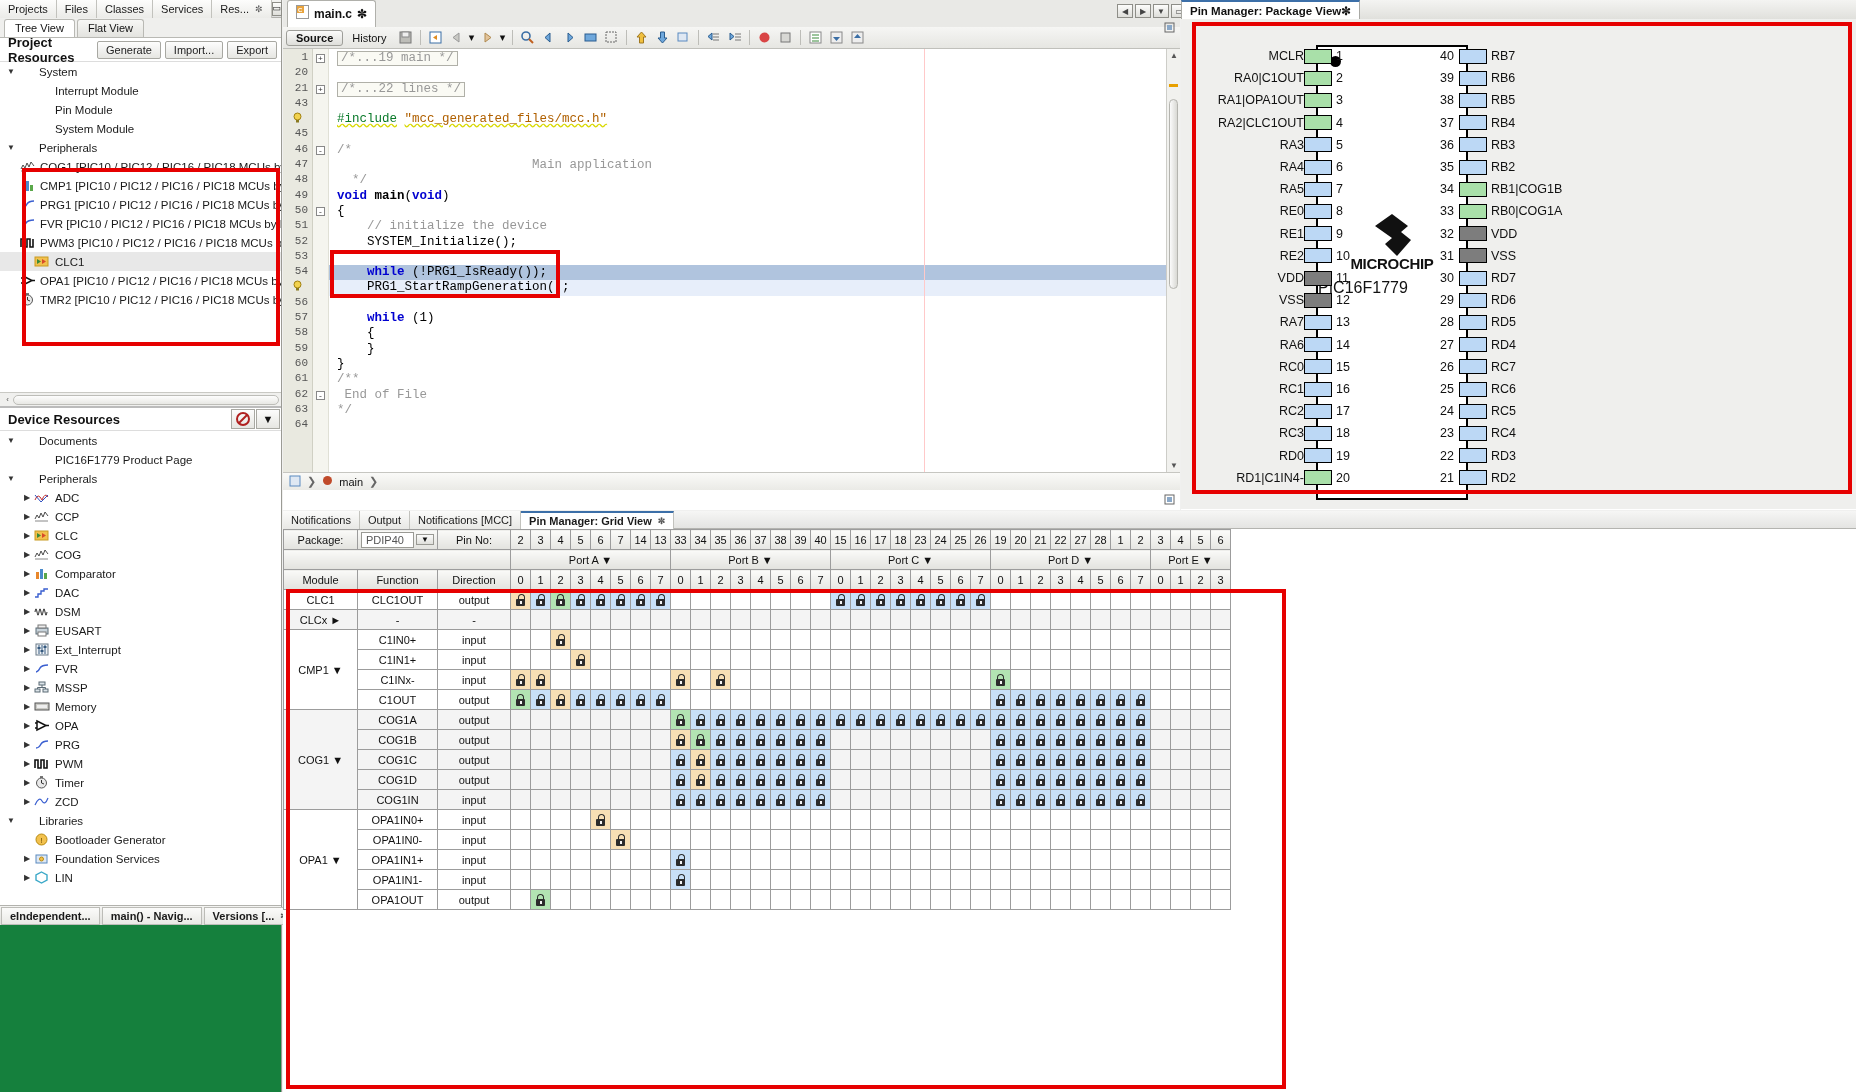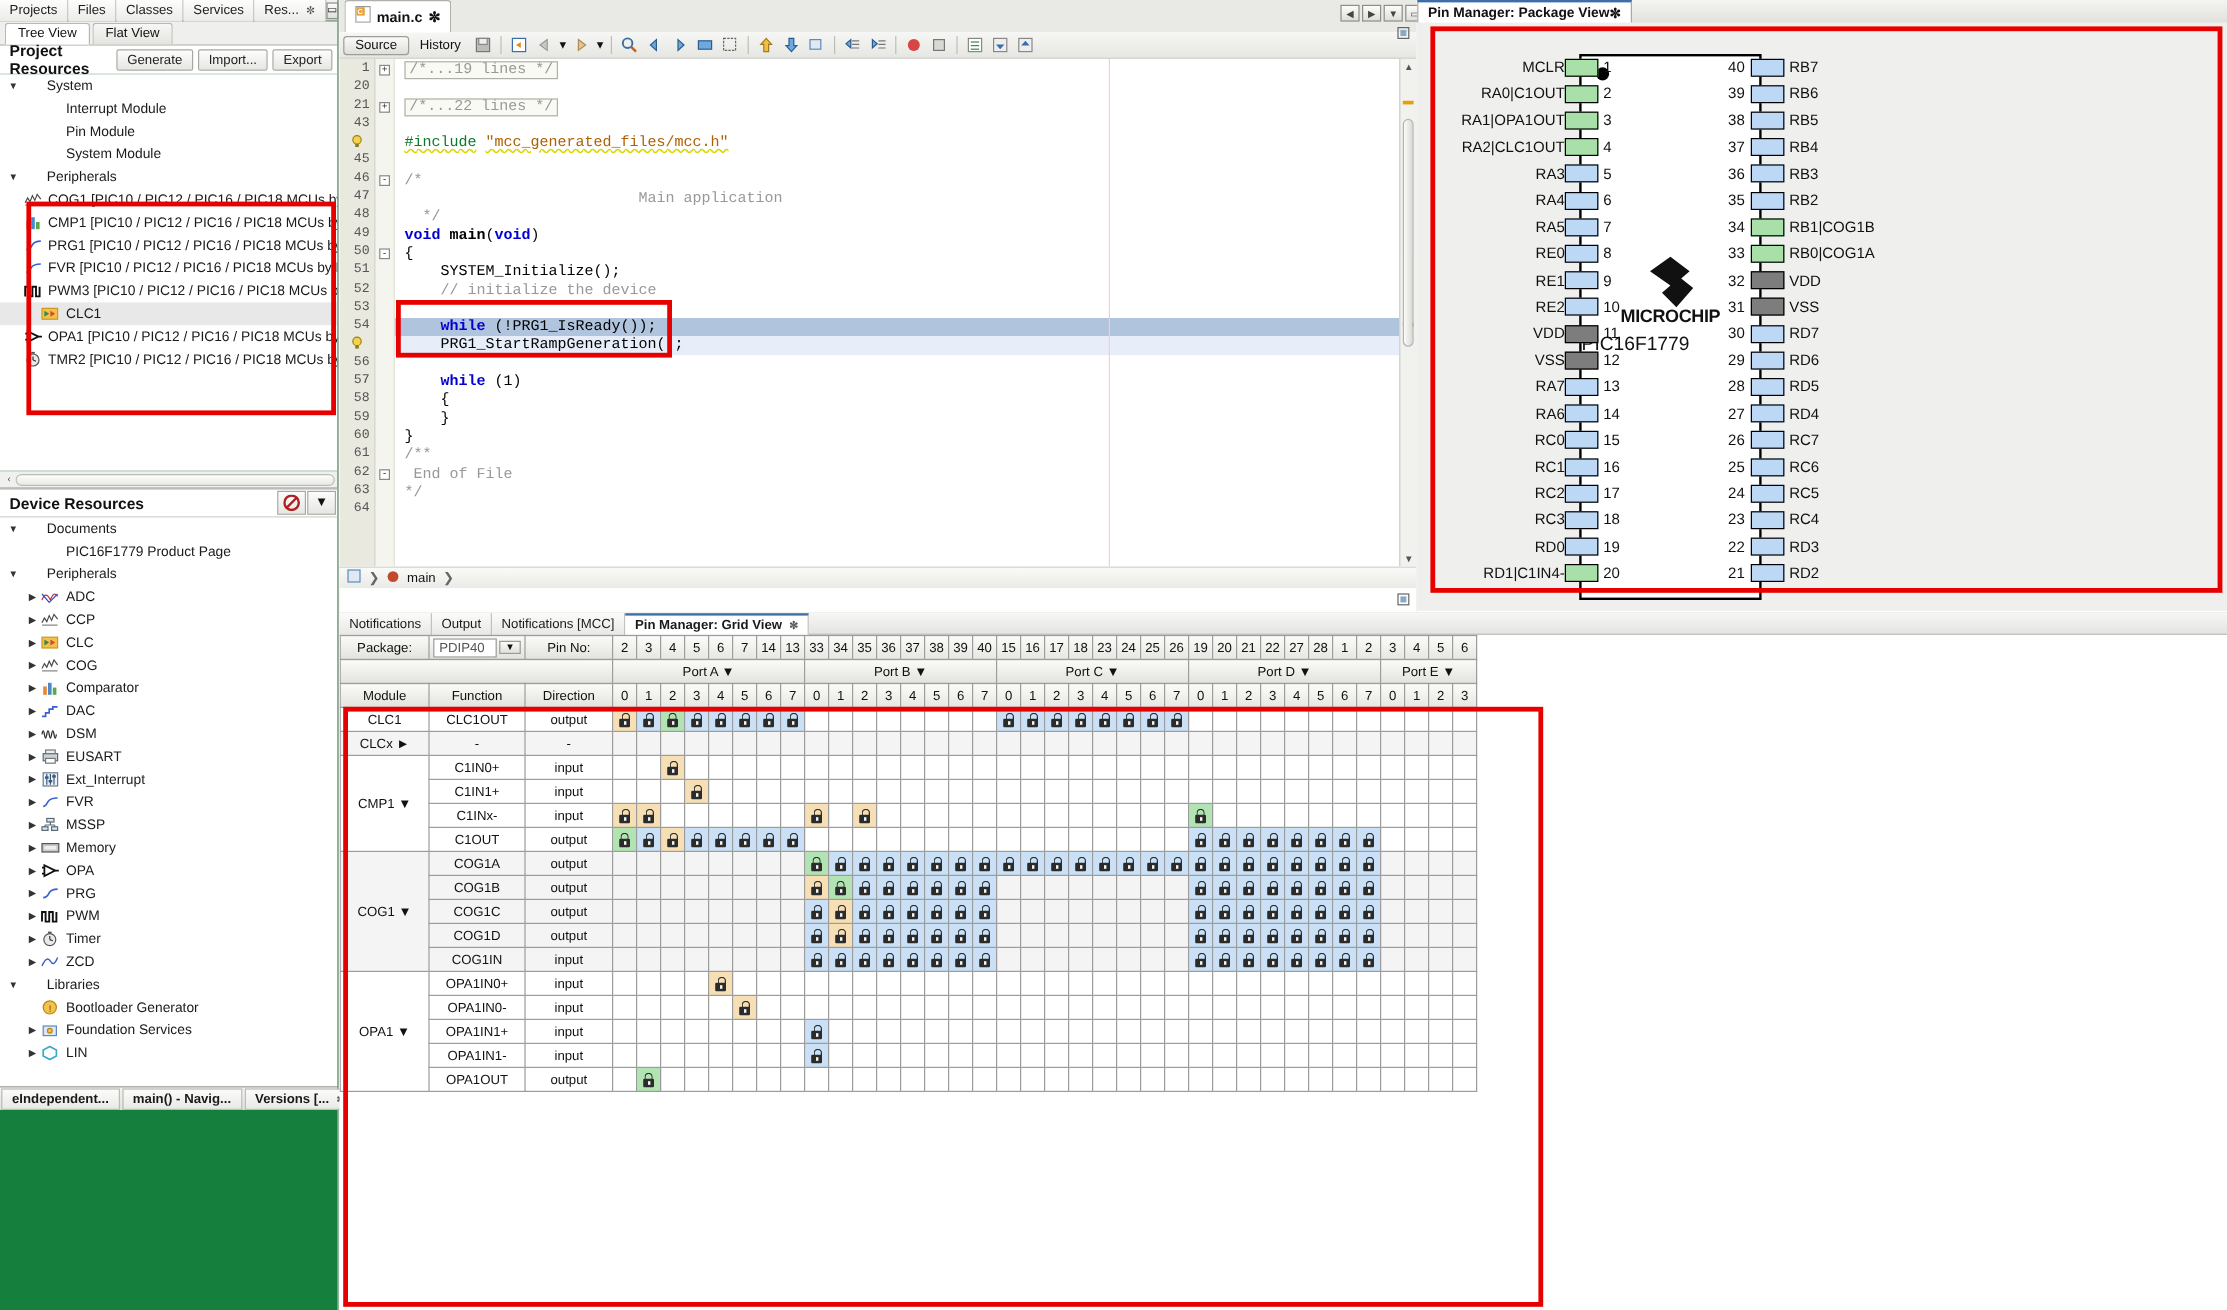--- a/index.html
+++ b/index.html
@@ -69,21 +69,21 @@
   .statusbar{display:flex;align-items:stretch;height:20px;background:linear-gradient(#f4f4f2,#e0e0dc);border-top:1px solid #b2b2ad;}
   .statusbar .tab{border:1px solid #bcbcb7;margin:1px 1px 0 1px;background:linear-gradient(#fbfbfa,#e9e9e5);font-weight:bold;}
 
   
   #editor{left:283px;top:0;width:897px;height:510px;background:#fff;}
   .edtabrow{display:flex;align-items:flex-end;height:27px;background:#e9e9e6;padding-left:4px;text-align:center;}
   .edtab{display:flex;align-items:center;gap:5px;padding:4px 8px 5px;border:1px solid #b0b0ab;border-bottom:none;background:#fff;border-radius:3px 3px 0 0;font-weight:bold;font-size:12px;}
   .toolbar{display:flex;align-items:center;height:22px;background:linear-gradient(#f6f6f4,#e6e6e2);border-bottom:1px solid #c0c0bb;padding:0 3px;gap:2px;}
   .tbbtn{width:19px;height:18px;display:flex;align-items:center;justify-content:center;}
   .tbsep{width:1px;height:15px;background:#bdbdb8;margin:0 3px;}
-  .srcbtn{border:1px solid #9e9e99;border-radius:3px;background:linear-gradient(#fbfbfa,#dededa);padding:1px 9px;font-size:11px;}
+  .srcbtn{border:1px solid #9e9e99;border-radius:3px;background:linear-gradient(#fbfbfa,#dededa);padding:1px 9px;font-size:11px;font-weight:bold;}
   .histbtn{padding:1px 7px;font-size:11px;}
 
   .codearea{position:relative;height:423px;background:#fff;display:flex;overflow:hidden;}
   .gutter{width:30px;background:#e9e9e0;border-right:1px solid #d0d0c4;text-align:right;padding-top:2px;}
   .gutter div{height:15.3px;font:11px "Liberation Mono", monospace;color:#555;padding-right:4px;}
   .foldcol{width:16px;background:#f5f5ef;border-right:1px solid #e0e0d6;padding-top:2px;}
   .foldcol div{height:15.3px;display:flex;align-items:center;justify-content:center;}
   .fold{width:9px;height:9px;border:1px solid #888;background:#fff;font:8px "Liberation Mono",monospace;line-height:7px;text-align:center;color:#333;}
   .codelines{flex:1;padding-top:2px;position:relative;font:12.5px "Liberation Mono", monospace;}
   .cl{height:15.3px;white-space:pre;padding-left:8px;color:#000;}
@@ -703,33 +703,33 @@
         <div></div>
         <div></div>
         <div>
           <span class="fold">-</span>
         </div>
         <div></div>
         <div></div>
       </div>
     <div class="codelines" id="codelines">
         <div class="marginline"></div>
-        <div class="cl"><span style="display:inline-block;border:1px solid #b0b0a8;background:#fafaf4;padding:0 3px;line-height:13px;"><span class="cmt">/*...19 lines */</span></span></div>
+        <div class="cl"><span style="display:inline-block;border:1px solid #b0b0a8;background:#fafaf4;padding:0 3px;line-height:13px;"><span class="cmt">/*...19 main */</span></span></div>
         <div class="cl"><span style=""></span></div>
         <div class="cl"><span style="display:inline-block;border:1px solid #b0b0a8;background:#fafaf4;padding:0 3px;line-height:13px;"><span class="cmt">/*...22 lines */</span></span></div>
         <div class="cl"><span style=""></span></div>
         <div class="cl"><span style=""><span class="pre incline">#include</span> <span class="str incline">"mcc_generated_files/mcc.h"</span></span></div>
         <div class="cl"><span style=""></span></div>
         <div class="cl"><span style=""><span class="cmt">/*</span></span></div>
         <div class="cl"><span style=""><span class="cmt">                          Main application</span></span></div>
         <div class="cl"><span style=""><span class="cmt">  */</span></span></div>
         <div class="cl"><span style=""><span class="kw">void</span> <span style="font-weight:bold">main</span>(<span class="kw">void</span>)</span></div>
         <div class="cl"><span style="">{</span></div>
+        <div class="cl"><span style="">    <span class="cmt">// initialize the device</span></span></div>
         <div class="cl"><span style="">    SYSTEM_Initialize();</span></div>
-        <div class="cl"><span style="">    <span class="cmt">// initialize the device</span></span></div>
         <div class="cl"><span style=""></span></div>
         <div class="cl hl"><span style="">    <span class="kw">while</span> (!PRG1_IsReady());</span></div>
         <div class="cl hl2"><span style="">    PRG1_StartRampGeneration();</span></div>
         <div class="cl"><span style=""></span></div>
         <div class="cl"><span style="">    <span class="kw">while</span> (1)</span></div>
         <div class="cl"><span style="">    {</span></div>
         <div class="cl"><span style="">    }</span></div>
         <div class="cl"><span style="">}</span></div>
         <div class="cl"><span style=""><span class="cmt">/**</span></span></div>
         <div class="cl"><span style=""><span class="cmt"> End of File</span></span></div>

